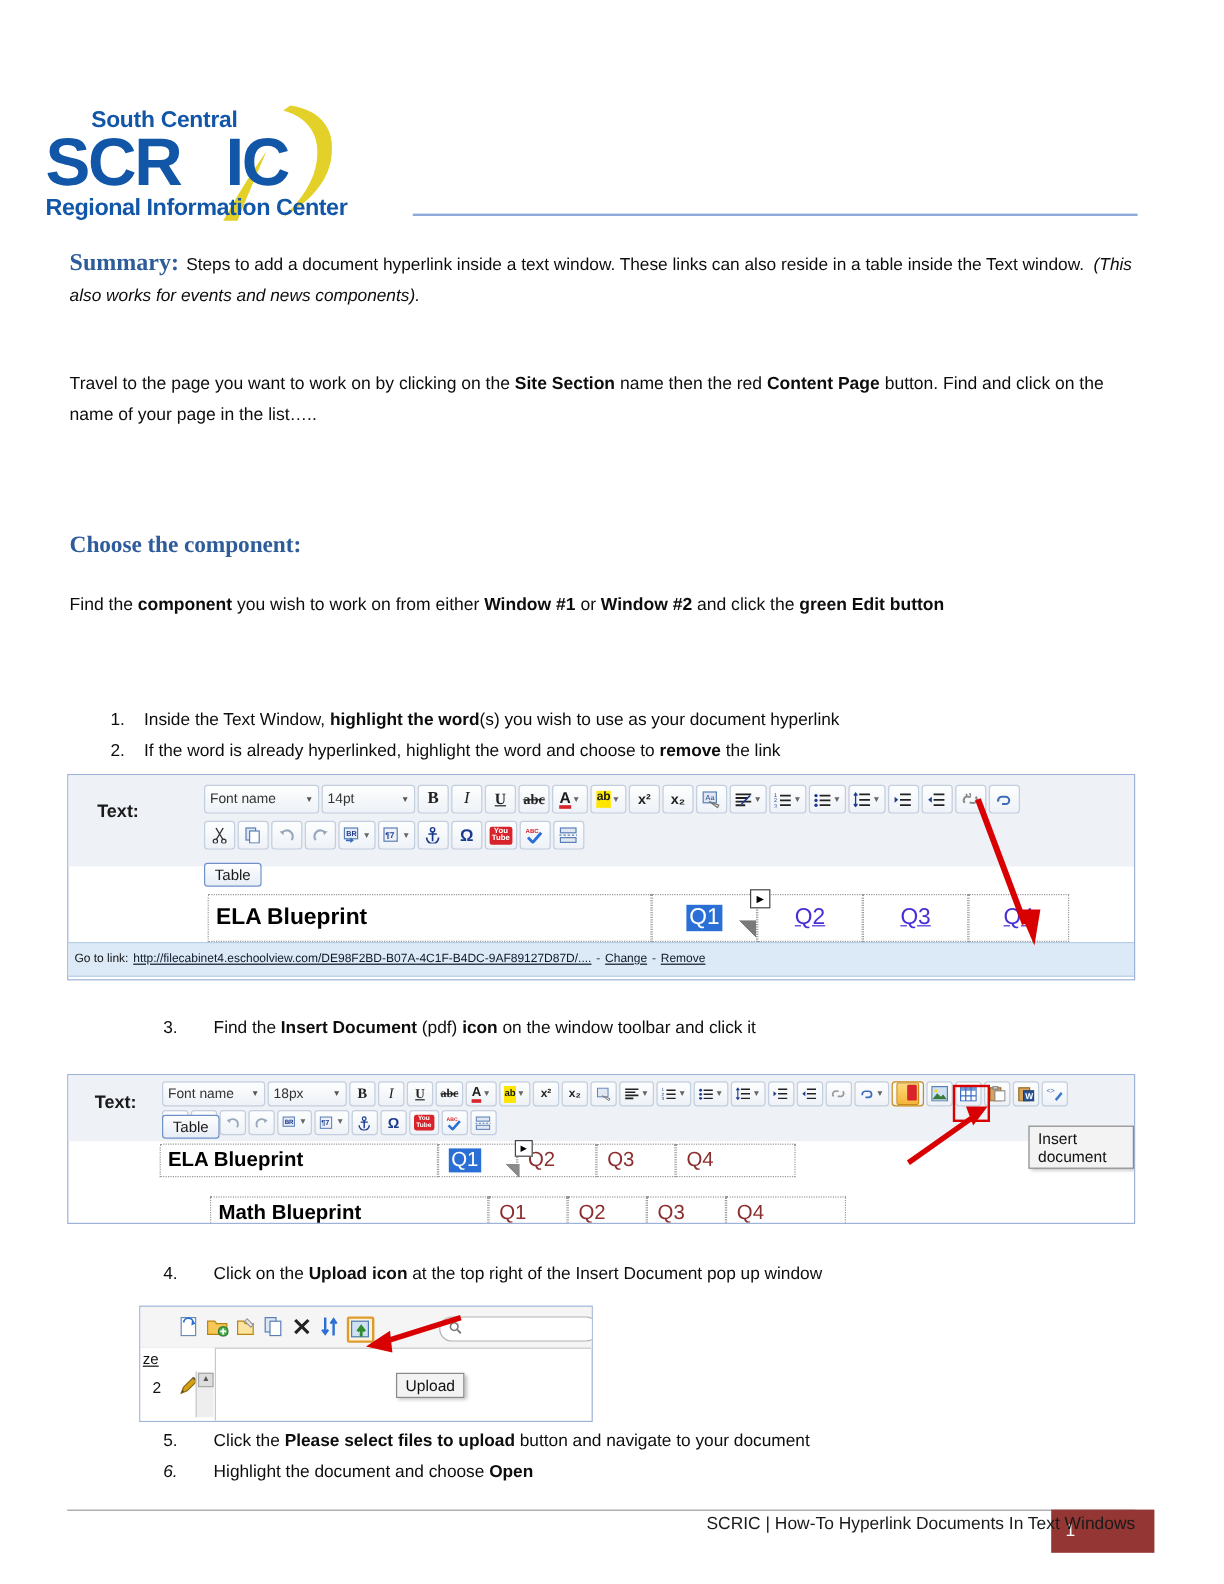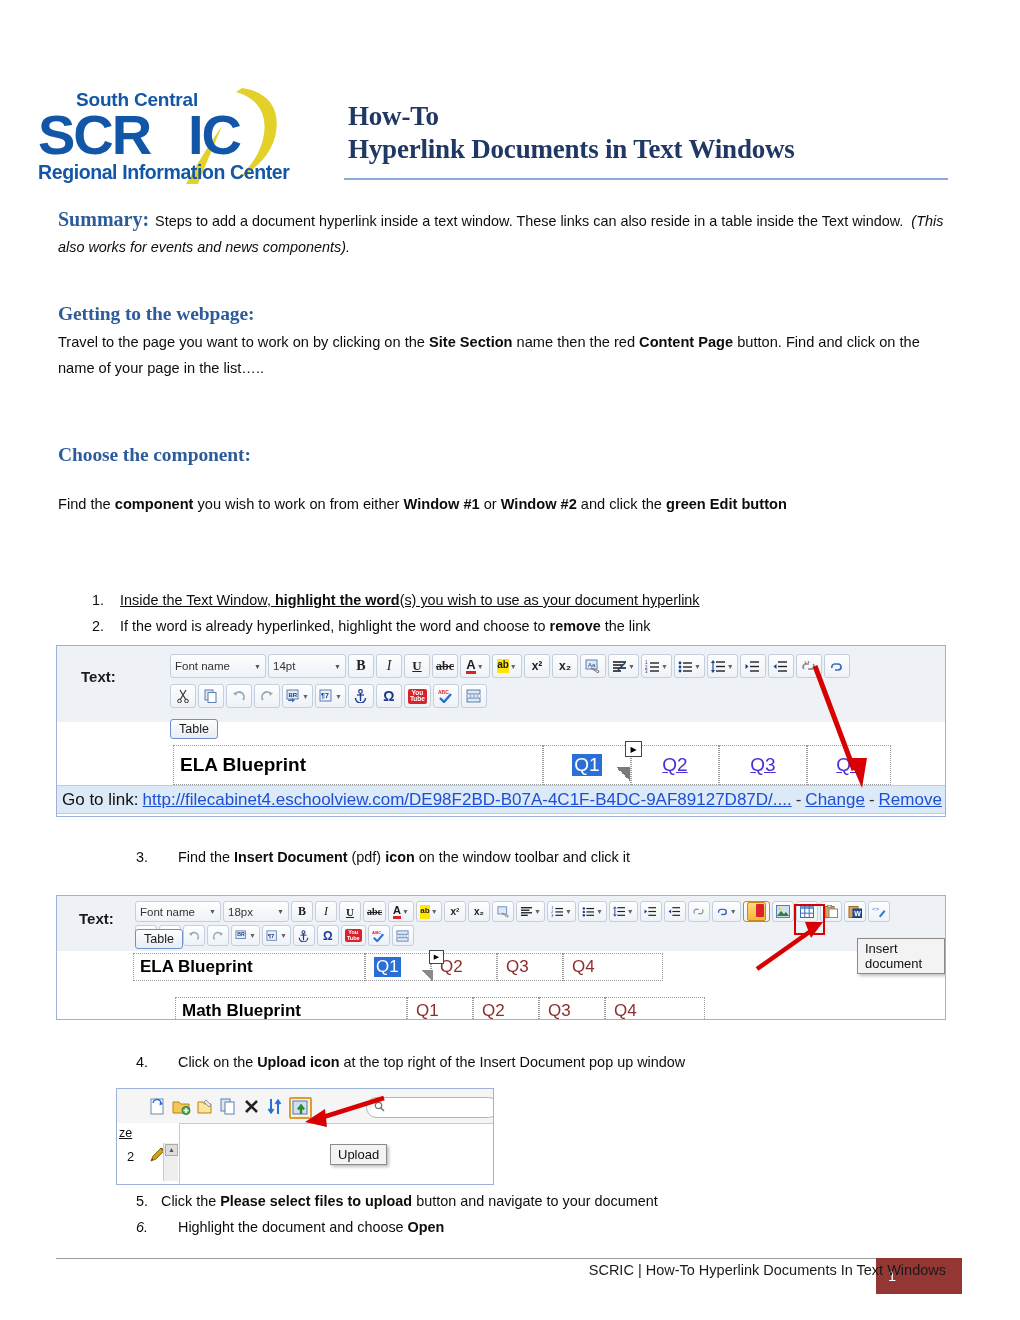--- a/index.html
+++ b/index.html
@@ -187,26 +187,26 @@
     padding:0 2px;
   }
 
   .gotolink{
     position:absolute;
     background:#dceaf7;
     border-top:1px solid #b7cfe6;
     border-bottom:1px solid #b7cfe6;
     display:flex;align-items:center;
     font-family:"Liberation Sans", sans-serif;
-    font-size:17px;
+    font-size:10px;
     color:#111;
     padding-left:6px;
     gap:4px;
   }
-  .gotolink a{color:#1d4ed8;text-decoration:underline;}
+  .gotolink a{color:#0f172a;text-decoration:underline;}
   .gotolink .dash{color:#333;}
 
   
   .arrow{position:absolute;pointer-events:none;}
 
   .tooltip{
     position:absolute;
     background:#f3f3f3;
     border:1px solid #8a8a8a;
     font-family:"Liberation Sans", sans-serif;
@@ -263,46 +263,41 @@
 
         <text x="40" y="20" font-family="Liberation Sans, sans-serif" font-size="19" font-weight="bold" fill="#1256A8" letter-spacing="-0.2">South Central</text>
 
         <text x="2" y="68" font-family="Liberation Sans, sans-serif" font-size="56" font-weight="bold" fill="#1256A8" letter-spacing="-2">SCR</text>
         <text x="152" y="68" font-family="Liberation Sans, sans-serif" font-size="56" font-weight="bold" fill="#1256A8" letter-spacing="-2">IC</text>
 
         <text x="2" y="93" font-family="Liberation Sans, sans-serif" font-size="19.5" font-weight="bold" fill="#1256A8" letter-spacing="-0.4">Regional Information Center</text>
       </svg>
     </div>
 
-    <div class="title-block">
-      <div class="title-line">How-To</div>
-      <div class="title-line">Hyperlink Documents in Text Windows</div>
-    </div>
     <div class="title-rule"></div>
   </div>
 
   <div class="summary">
     <span class="summary-label">Summary:</span><span class="summary-text"><span>Steps to add a document hyperlink inside a text window. These links can also reside in a table inside the Text window.</span>&nbsp;
       <i>(This also works for events and news components).</i></span>
   </div>
 
   <div class="sec-webpage">
-    <div class="h2">Getting to the webpage:</div>
     <div class="sans-body para"><span>Travel to the page you want to work on by clicking on the </span><b>Site Section</b><span> name then the red </span><b>Content Page</b><span> button.  Find and click on the name of your page in the list…..</span></div>
   </div>
 
   <div class="sec-component">
     <div class="h2">Choose the component:</div>
     <div class="sans-body para"><span>Find the </span><b>component</b><span> you wish to work on from either </span><b>Window #1</b><span> or </span><b>Window #2</b><span> and click the </span><b>green Edit button</b></div>
   </div>
 
 
   <div class="step-line" style="left:58px;top:592px;width:900px;">
     <span class="step-num" style="left:20px;">1.</span>
-    <span class="step-txt" style="left:62px;white-space:nowrap;text-decoration:underline;"><span>Inside the Text Window, </span><b>highlight the word</b><span>(s) you wish to use as your document hyperlink</span></span>
+    <span class="step-txt" style="left:62px;white-space:nowrap;"><span>Inside the Text Window, </span><b>highlight the word</b><span>(s) you wish to use as your document hyperlink</span></span>
   </div>
 
   <div class="step-line" style="left:58px;top:618px;width:900px;">
     <span class="step-num" style="left:20px;">2.</span>
     <span class="step-txt" style="left:62px;white-space:nowrap;"><span>If the word is already hyperlinked, highlight the word and choose to </span><b>remove</b><span> the link</span></span>
   </div>
 
   <div class="shot shot1">
 
     <div class="tb-strip" style="position:absolute;left:0;top:0;width:100%;height:76px;"></div>
@@ -921,21 +916,21 @@
 
     <svg class="arrow" style="left:162px;top:4px;width:120px;height:40px;" viewBox="0 0 120 40">
       <line x1="105" y1="5" x2="38" y2="26" stroke="#D80000" stroke-width="4.5"></line>
       <polygon points="46,16 26,29 48,34" fill="#D80000"></polygon>
     </svg>
     <div class="tooltip" style="left:213px;top:55px;">Upload</div>
   </div>
 
   <div class="step-line" style="left:58px;top:1193px;width:900px;">
     <span class="step-num" style="left:64px;">5.</span>
-    <span class="step-txt" style="left:103px;white-space:nowrap;"><span>Click the </span><b>Please select files to upload</b><span> button and navigate to your document</span></span>
+    <span class="step-txt" style="left:120px;white-space:nowrap;"><span>Click the </span><b>Please select files to upload</b><span> button and navigate to your document</span></span>
   </div>
   <div class="step-line" style="left:58px;top:1219px;width:900px;">
     <span class="step-num" style="left:64px;font-style:italic;">6.</span>
     <span class="step-txt" style="left:120px;white-space:nowrap;"><span>Highlight the document and choose </span><b>Open</b></span>
   </div>
 
   <div class="footer-rule"></div>
   <div class="pagebox">
     <span>1</span>
   </div>

